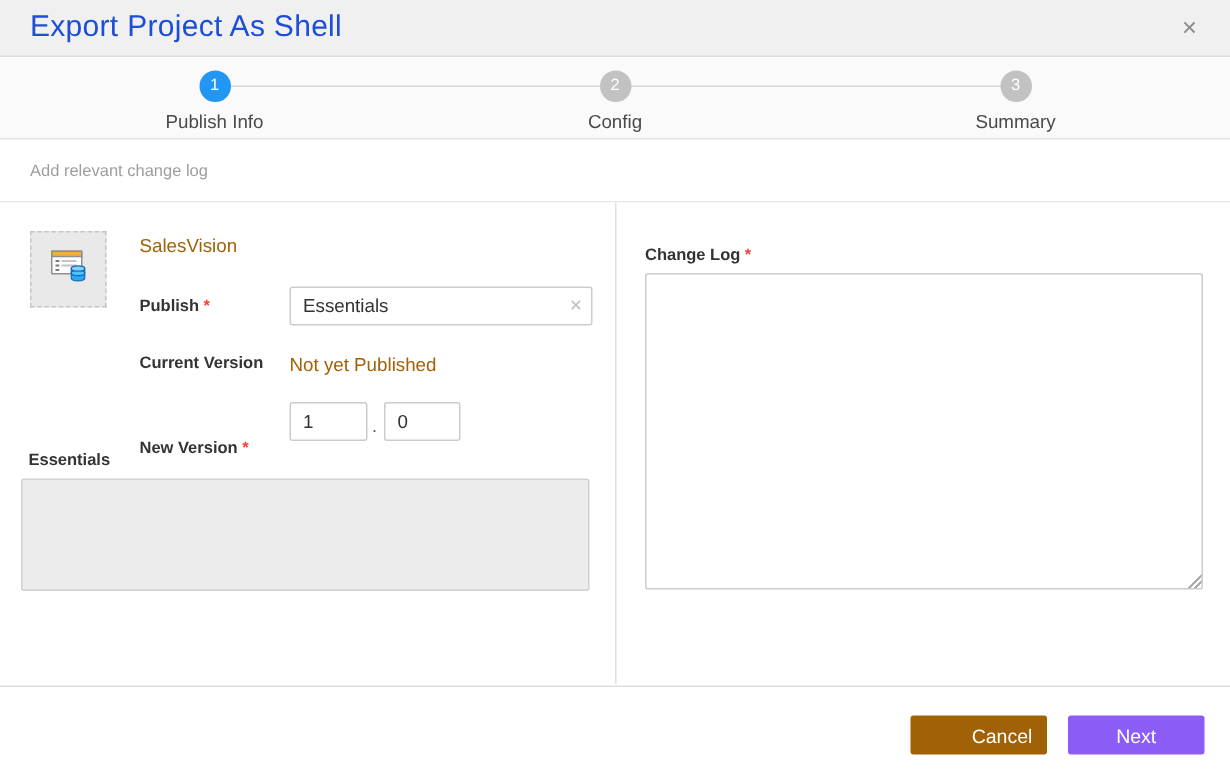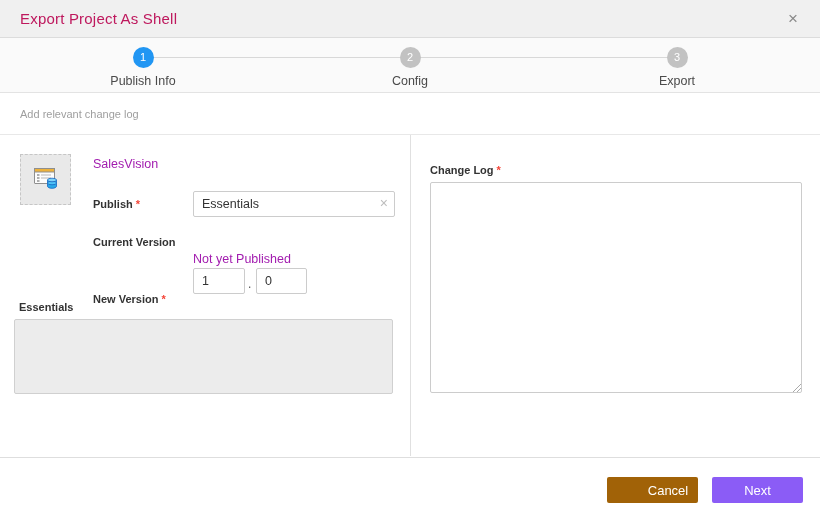--- a/index.html
+++ b/index.html
@@ -10,21 +10,21 @@
     color: #333;
     overflow: hidden;
   }
   .dialog { position: relative; width: 820px; height: 521px; background: #fff; }
 
   
   .titlebar {
     height: 38px; background: #f0f0f0; border-bottom: 1px solid #dcdcdc;
     display: flex; align-items: center; padding: 0 18px 0 20px;
   }
-  .title { font-size: 15px; color: #be185d; letter-spacing: .2px; text-align: right; }
+  .title { font-size: 20px; color: #1d4ed8; letter-spacing: .2px; text-align: right; }
   .close {
     margin-left: auto; font-size: 17px; color: #8a8a8a; cursor: pointer;
     line-height: 1; padding: 2px 4px;
   }
 
   
   .stepper {
     position: relative; height: 55px; background: #fafafa;
     border-bottom: 1px solid #e3e3e3;
   }
@@ -52,21 +52,21 @@
   }
   .hint { font-size: 11px; color: #9e9e9e; }
 
   
   .body { position: relative; height: 322px; background: #fff; }
   .vdivider {
     position: absolute; left: 410px; top: 0; width: 1px; height: 321px;
     background: #e0e0e0;
   }
   .flabel { position: absolute; font-size: 11px; font-weight: bold; color: #333; text-align: right; }
-  .fvalue { position: absolute; font-size: 12.5px; color: #a21caf; text-align: right; }
+  .fvalue { position: absolute; font-size: 12.5px; color: #a16207; text-align: right; }
   .req { color: #f44336; margin-left: 3px; font-weight: bold; }
 
   .icon-box {
     position: absolute; left: 20px; top: 19px; width: 51px; height: 51px;
     background: #e9e9e9; border: 1px dashed #c6c6c6;
     display: flex; align-items: center; justify-content: center;
   }
 
   .text-input {
     position: absolute; height: 26px; border: 1px solid #ccc; border-radius: 2px;
@@ -131,21 +131,21 @@
     <div class="step s1">
       <div class="circle active">1</div>
       <div class="step-label">Publish Info</div>
     </div>
     <div class="step s2">
       <div class="circle inactive">2</div>
       <div class="step-label">Config</div>
     </div>
     <div class="step s3">
       <div class="circle inactive">3</div>
-      <div class="step-label">Export</div>
+      <div class="step-label">Summary</div>
     </div>
   </div>
 
   <div class="subheader">
     <span class="hint">Add relevant change log</span>
   </div>
 
   <div class="body">
     <div class="vdivider"></div>
 
@@ -168,21 +168,21 @@
 
     <div class="fvalue" style="left:93px; top:22px;">SalesVision</div>
 
     <div class="flabel" style="left:93px; top:63px;"><span>Publish</span><span class="req">*</span></div>
     <div class="cat-wrap">
       <input type="text" value="Essentials" style="">
       <span class="clear-x">×</span>
     </div>
 
     <div class="flabel" style="left:93px; top:101px;">Current Version</div>
-    <div class="fvalue" style="left:193px; top:101px;margin-top:16px;">Not yet Published</div>
+    <div class="fvalue" style="left:193px; top:101px;">Not yet Published</div>
 
     <div class="flabel" style="left:93px; top:140px;margin-top:18px;"><span>New Version</span><span class="req">*</span></div>
     <input type="text" class="text-input ver1" value="1" style="">
     <span class="ver-dot">.</span>
     <input type="text" class="text-input ver2" value="0" style="">
 
     <div class="flabel" style="left:19px; top:166px;">Essentials</div>
     <textarea class="desc-area" disabled="" style=""></textarea>
 
     <div class="flabel" style="left:430px; top:29px;"><span>Change Log</span><span class="req">*</span></div>

